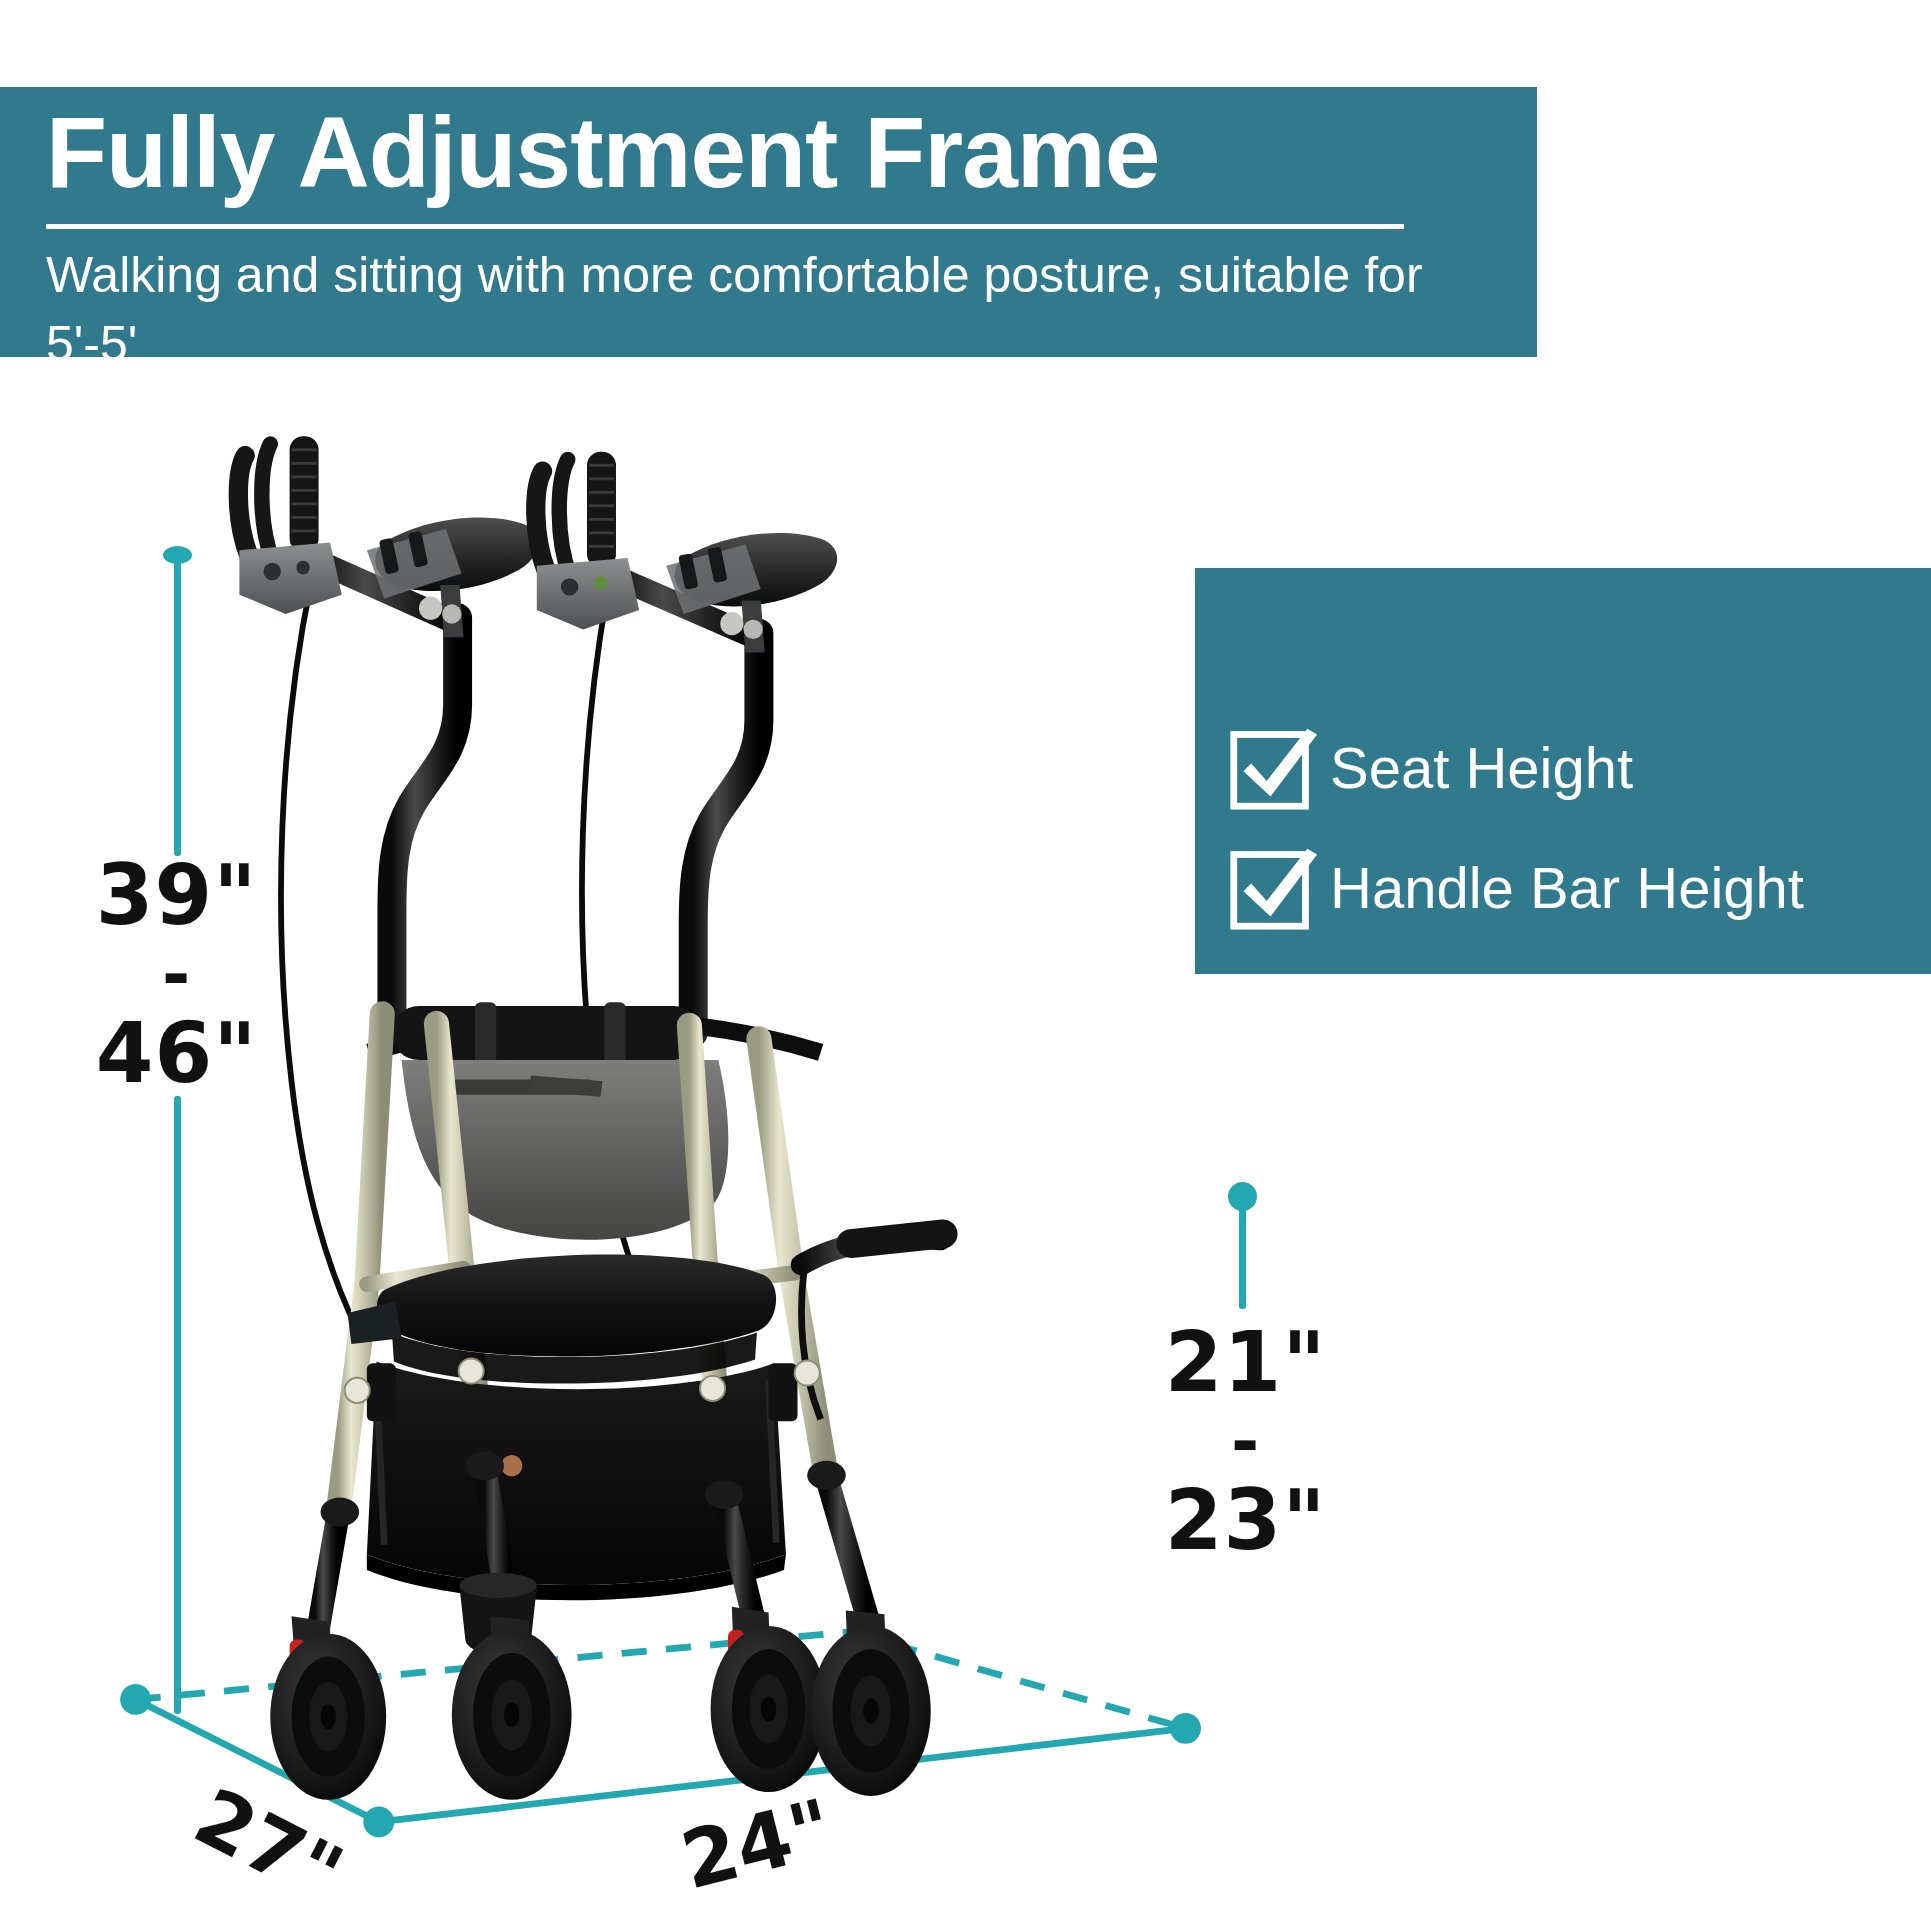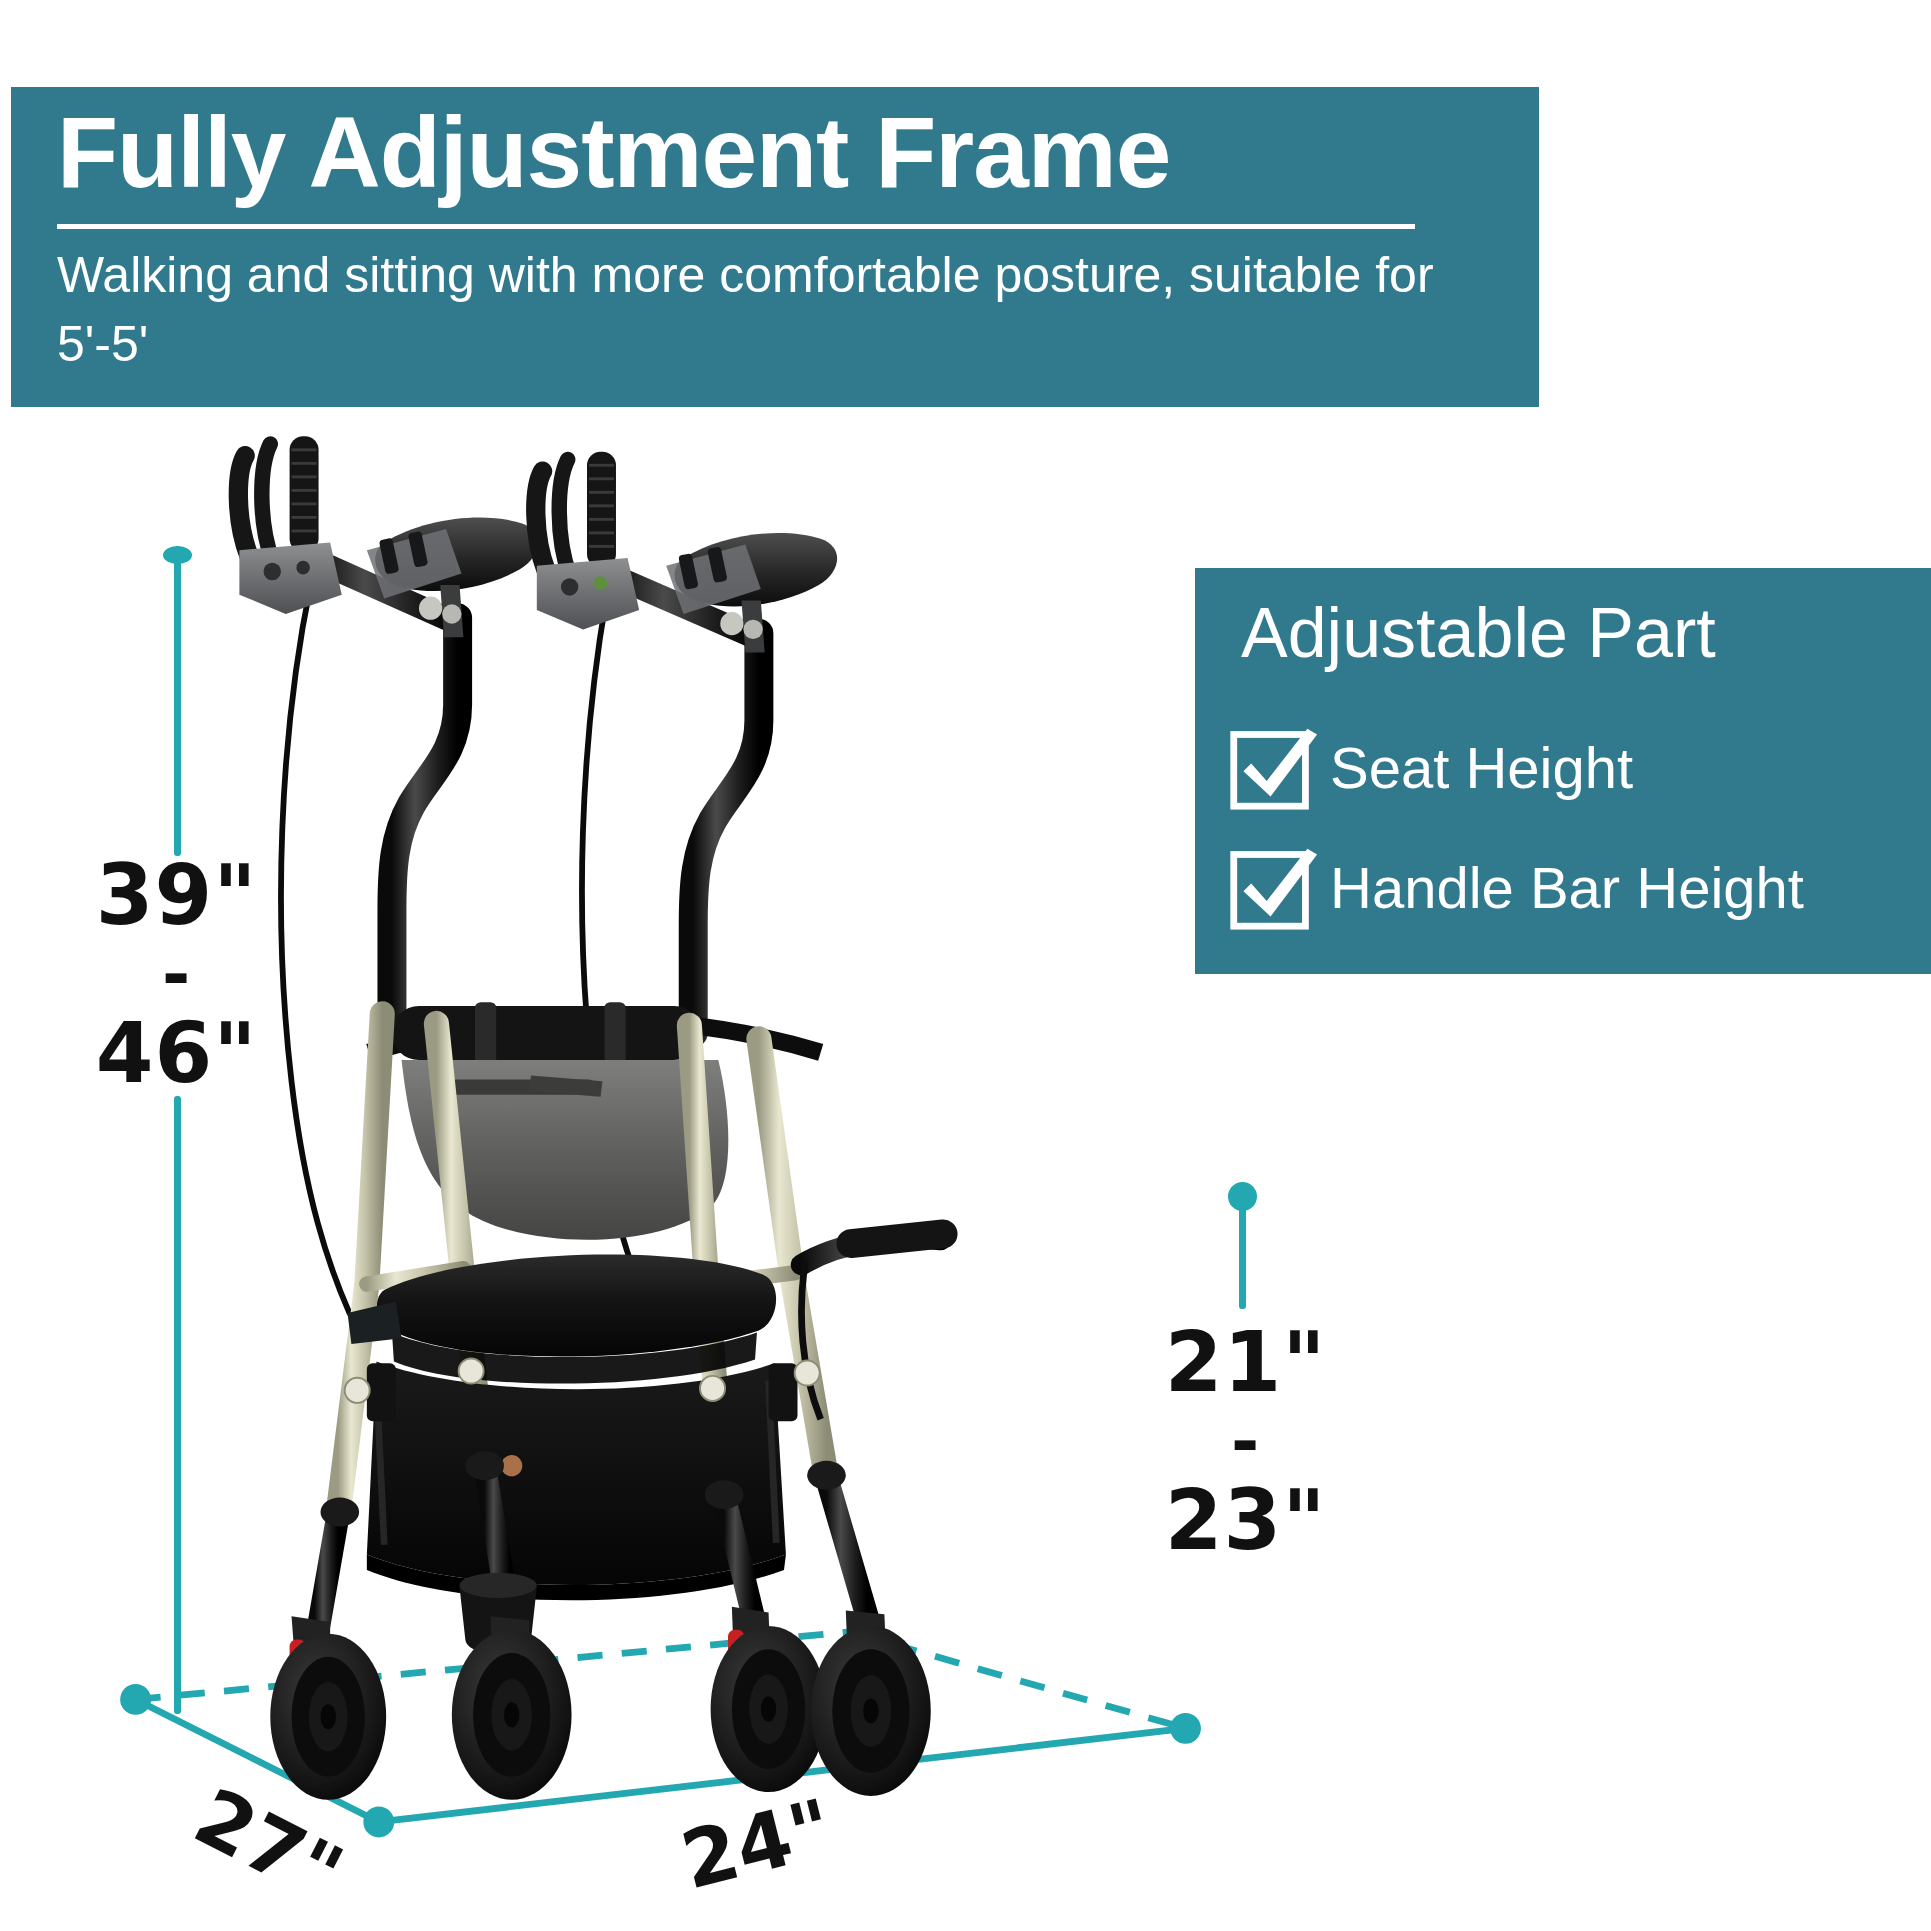--- a/index.html
+++ b/index.html
@@ -7,22 +7,23 @@
     width:1931px;height:1931px;
     background:#ffffff;
     font-family:"Liberation Sans", sans-serif;
     overflow:hidden;
     position:relative;
   }
   #page{position:absolute;inset:0;width:1931px;height:1931px;background:#fff;}
 
   
   .banner{
-    position:absolute;left:11px;top:87px;width:1528px;height:320px;
+    position:absolute;left:0;top:87px;width:1528px;height:270px;
     background:#317A8E;
+    padding-left:9px;
   }
   .banner-title{
     position:absolute;left:46px;top:15.4px;
     font-size:100px;line-height:100px;font-weight:bold;
     color:#ffffff;letter-spacing:-1px;white-space:nowrap;
   }
   .banner-rule{
     position:absolute;left:46px;top:137px;width:1358px;height:4.8px;
     background:#ffffff;
   }
@@ -101,21 +102,20 @@
 
 <div id="page">
 
   <div class="banner">
     <div class="banner-title">Fully Adjustment Frame</div>
     <div class="banner-rule"></div>
     <div class="banner-sub">Walking and sitting with more comfortable posture, suitable for 5'-5'</div>
   </div>
 
   <div class="adj-panel">
-    <div class="adj-title">Adjustable Part</div>
 
     <div class="adj-row r2">
       <span class="chk">
         <svg viewBox="0 0 96 96">
           <rect x="8" y="16" width="74" height="74" fill="none" stroke="#ffffff" stroke-width="7"></rect>
           <path d="M18 54 L26 46 L42 64 L84 10 L94 16 L46 80 Z" fill="#ffffff"></path>
         </svg>
       </span>
       <span class="adj-label">Handle  Bar Height</span>
     </div>

